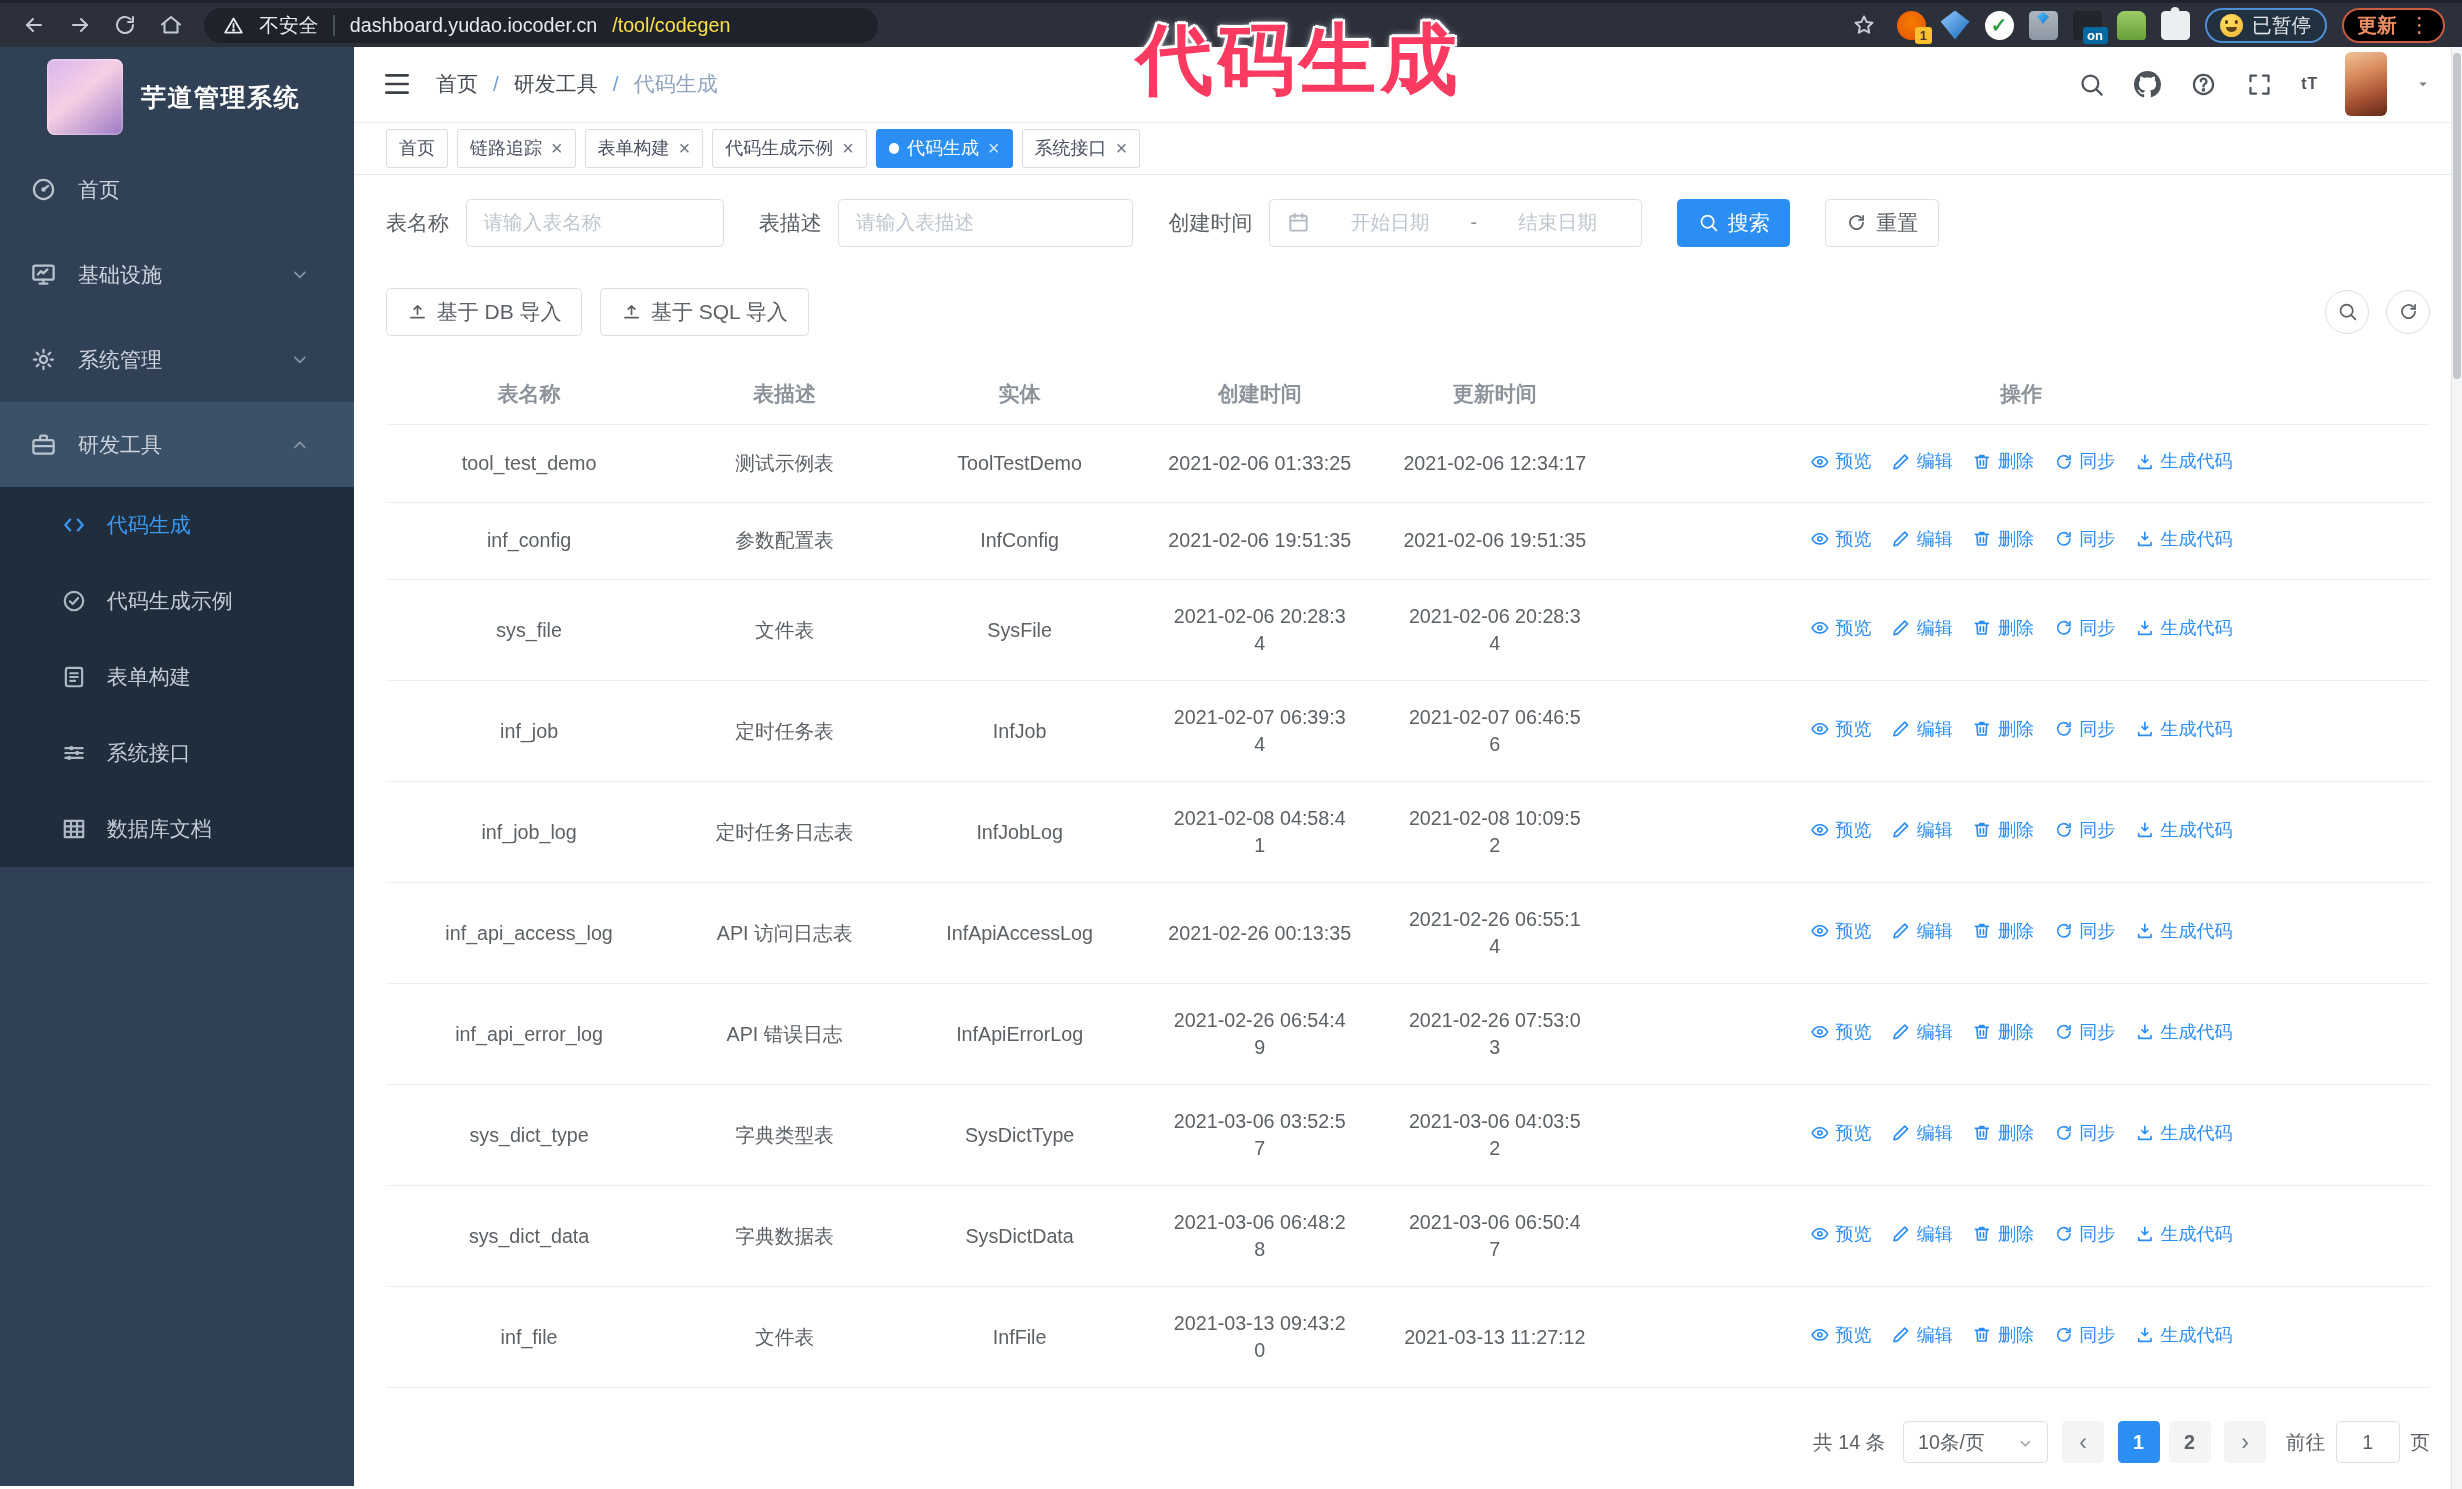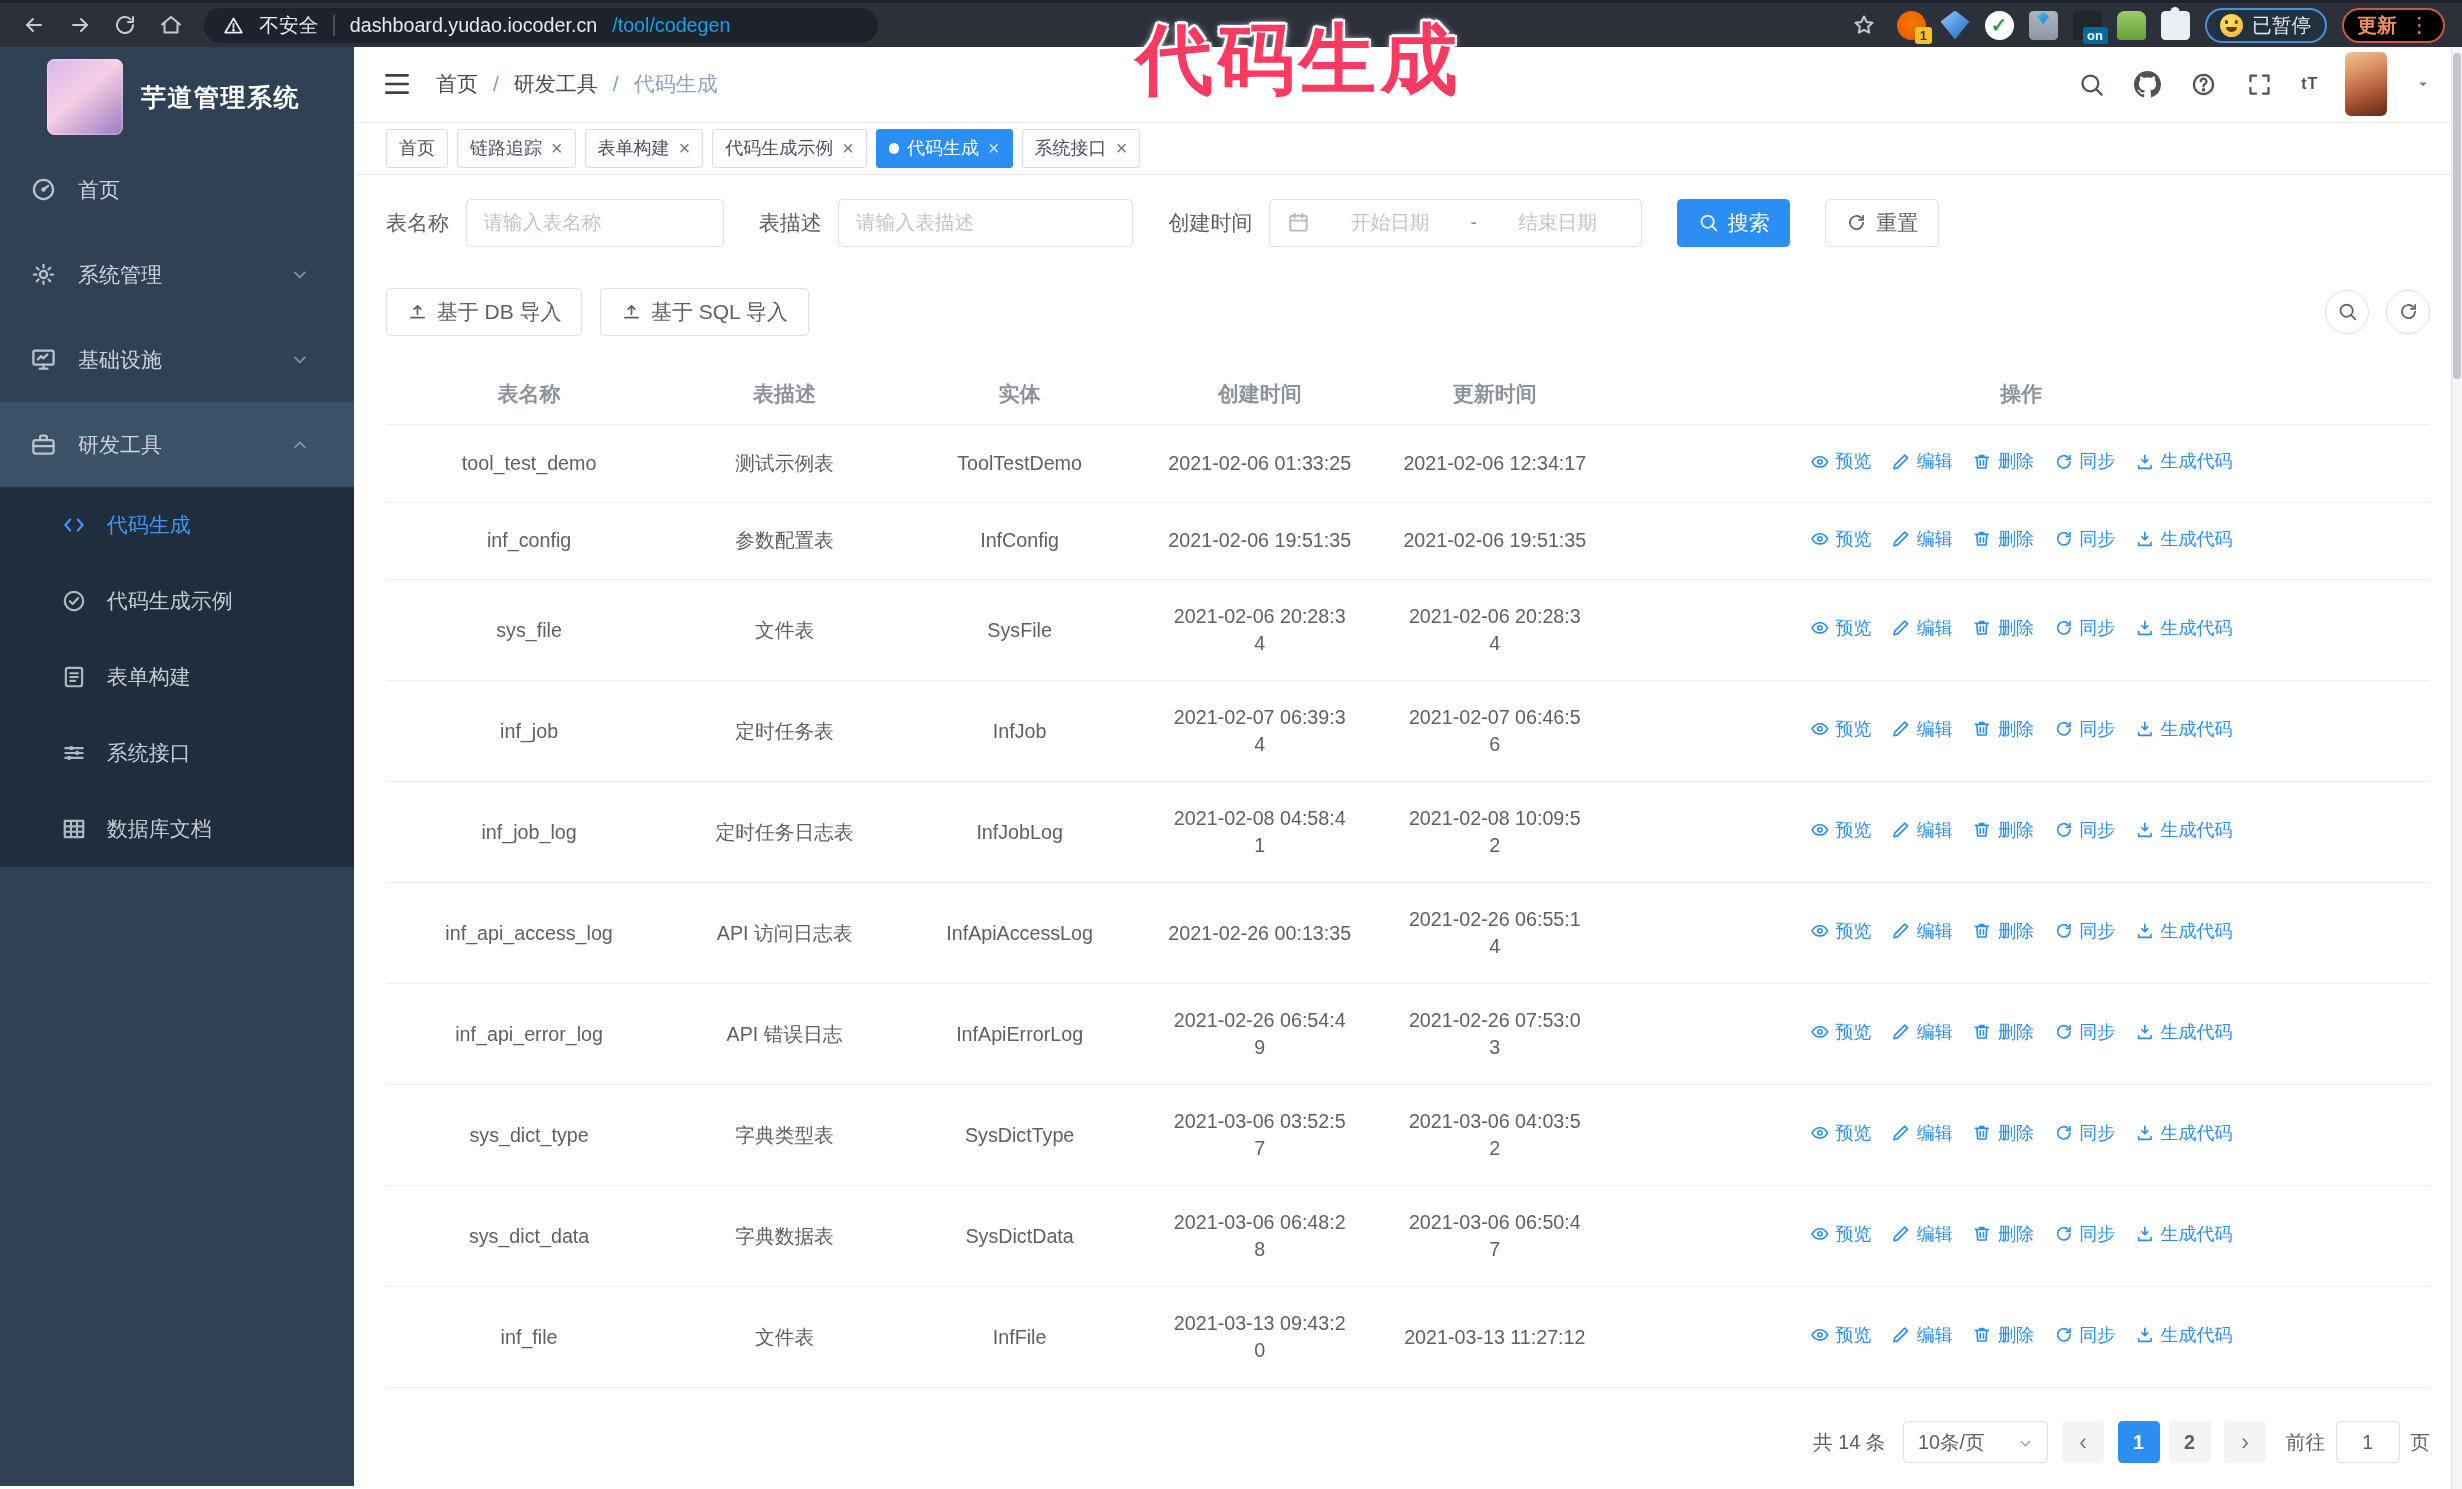--- a/index.html
+++ b/index.html
@@ -8,21 +8,21 @@
 .screen{position:relative;width:2462px;height:1490px;overflow:hidden;background:#fff}
 
 
 .chrome{height:47px;background:#2b303b;border-top:3.8px solid #1e222b;display:flex;align-items:center;gap:10.6px;padding:0 16.7px;position:relative;z-index:5}
 .nav-ic{width:35px;height:35px;display:flex;align-items:center;justify-content:center;color:#c6cbd3;flex:0 0 auto;cursor:pointer}
 .nav-ic svg{width:24px;height:24px}
 .url-pill{width:674px;height:35px;background:#1d222b;border-radius:17.4px;display:flex;align-items:center;gap:15px;padding:0 19.7px;color:#e8eaed;font-size:19.7px;margin-left:4.5px;cursor:text}
 .url-pill .ic svg{width:21px;height:21px}
 .url-divider{width:1.5px;height:21px;background:#4a5058}
 .url-host{color:#e8eaed;white-space:nowrap}
-.url-path{color:#0ea5e9;white-space:nowrap}
+.url-path{color:#fde047;white-space:nowrap}
 .chrome-right{margin-left:auto;display:flex;align-items:center;gap:15px}
 .ext{width:29px;height:29px;position:relative;display:inline-block;flex:0 0 auto;cursor:pointer}
 .ext .badge{position:absolute;bottom:-4.5px;right:-6px;background:#fbc02d;color:#4e342e;font-size:13px;font-weight:700;padding:0.8px 4.5px;border-radius:3px;line-height:1.2}
 .ext-orange{background:radial-gradient(circle at 50% 40%,#f57c00,#e65100);border-radius:50%}
 .ext-gem{background:linear-gradient(135deg,#90caf9,#1565c0);clip-path:polygon(50% 0,100% 38%,50% 100%,0 38%)}
 .ext-green-check{background:#fff;border-radius:50%}
 .ext-green-check::after{content:"✓";position:absolute;inset:0;display:flex;align-items:center;justify-content:center;color:#2e9e44;font-size:19.7px;font-weight:700}
 .ext-grid-gem{background:linear-gradient(180deg,#aeb6bf,#8d97a3);border-radius:4.5px}
 .ext-grid-gem::after{content:"";position:absolute;top:1.5px;left:50%;transform:translateX(-50%);width:12px;height:12px;background:linear-gradient(135deg,#4fc3f7,#1976d2);clip-path:polygon(50% 0,100% 38%,50% 100%,0 38%)}
 .ext-dark-on{background:#20262b;border-radius:3.8px}
@@ -211,40 +211,40 @@
                 <circle cx="12" cy="12" r="8.5"></circle>
                 <path d="M12 12l4.2-3.2"></path>
                 <circle cx="12" cy="12" r="1" fill="currentColor"></circle>
               </svg>
             </span>
             <span>首页</span>
           </div>
           <div class="mi">
             <span class="ic ">
               <svg viewBox="0 0 24 24" fill="none" stroke="currentColor" stroke-width="2" stroke-linecap="round" stroke-linejoin="round">
-                <circle cx="12" cy="12" r="3.2"></circle>
-                <path d="M12 3.5v2.2M12 18.3v2.2M3.5 12h2.2M18.3 12h2.2M6 6l1.6 1.6M16.4 16.4L18 18M18 6l-1.6 1.6M7.6 16.4L6 18"></path>
+                <rect x="3" y="4" width="18" height="12.5" rx="1.5"></rect>
+                <path d="M12 16.5V20M8.5 20h7"></path>
+                <path d="M7 12l2.8-3 2 2 3.7-3.5"></path>
               </svg>
             </span>
-            <span>系统管理</span>
+            <span>基础设施</span>
             <span class="ic chev">
               <svg viewBox="0 0 24 24" fill="none" stroke="currentColor" stroke-width="2" stroke-linecap="round" stroke-linejoin="round">
                 <path d="M6 9l6 6 6-6"></path>
               </svg>
             </span>
           </div>
           <div class="mi">
             <span class="ic ">
               <svg viewBox="0 0 24 24" fill="none" stroke="currentColor" stroke-width="2" stroke-linecap="round" stroke-linejoin="round">
-                <rect x="3" y="4" width="18" height="12.5" rx="1.5"></rect>
-                <path d="M12 16.5V20M8.5 20h7"></path>
-                <path d="M7 12l2.8-3 2 2 3.7-3.5"></path>
+                <circle cx="12" cy="12" r="3.2"></circle>
+                <path d="M12 3.5v2.2M12 18.3v2.2M3.5 12h2.2M18.3 12h2.2M6 6l1.6 1.6M16.4 16.4L18 18M18 6l-1.6 1.6M7.6 16.4L6 18"></path>
               </svg>
             </span>
-            <span>基础设施</span>
+            <span>系统管理</span>
             <span class="ic chev">
               <svg viewBox="0 0 24 24" fill="none" stroke="currentColor" stroke-width="2" stroke-linecap="round" stroke-linejoin="round">
                 <path d="M6 9l6 6 6-6"></path>
               </svg>
             </span>
           </div>
           <div class="mi hl">
             <span class="ic ">
               <svg viewBox="0 0 24 24" fill="none" stroke="currentColor" stroke-width="2" stroke-linecap="round" stroke-linejoin="round">
                 <rect x="3" y="8" width="18" height="12" rx="2"></rect>

